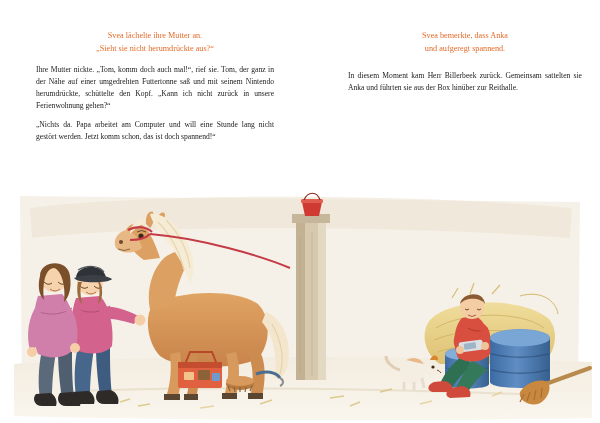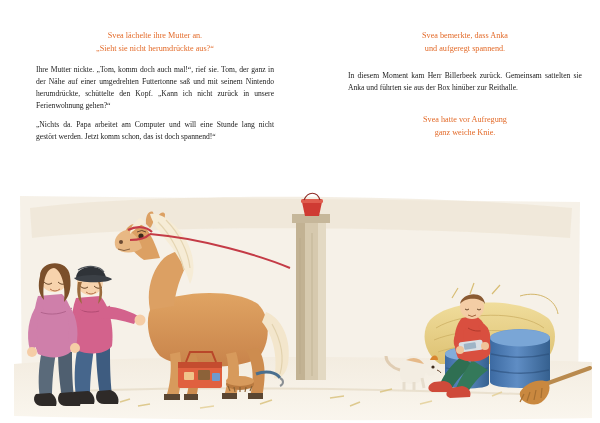--- a/index.html
+++ b/index.html
@@ -72,24 +72,20 @@
   </div>
 
   <div class="col col-right">
     <div class="hl-block">
       <p class="hl">Svea bemerkte, dass Anka</p>
       <p class="hl">und aufgeregt spannend.</p>
     </div>
     <div class="gap-s"></div>
     <p class="para">In diesem Moment kam Herr Billerbeek zurück. Gemeinsam sattelten sie Anka und führten sie aus der Box hinüber zur Reithalle.</p>
     <div class="gap-m"></div>
-    <div class="hl-block">
-      <p class="hl">Svea hatte vor Aufregung</p>
-      <p class="hl">ganz weiche Knie.</p>
-    </div>
     <div class="gap-s"></div>
   </div>
 
   <div id="illo">
     <svg viewBox="0 0 600 245" width="600" height="245" xmlns="http://www.w3.org/2000/svg">
       <defs>
         <linearGradient id="floorG" x1="0" y1="0" x2="0" y2="1">
           <stop offset="0%" stop-color="#f3ece0"></stop>
           <stop offset="100%" stop-color="#faf6ee"></stop>
         </linearGradient>

